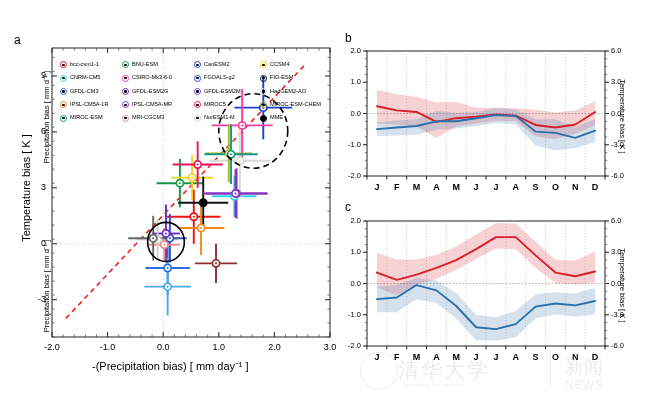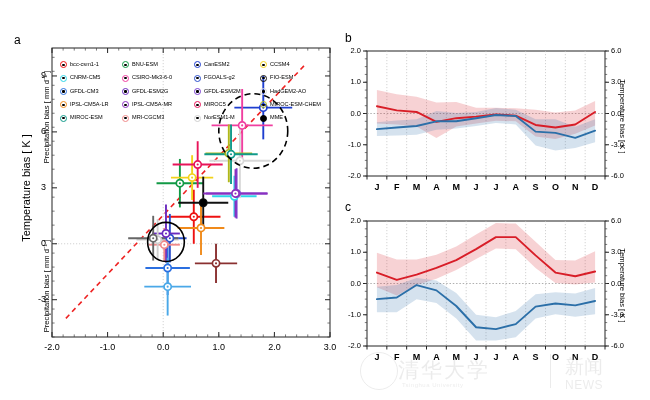--- a/index.html
+++ b/index.html
@@ -548,20 +548,21 @@
       <line x1="565.3333333333333" y1="346" x2="565.3333333333333" y2="349.5" stroke="#222" stroke-width="1"></line>
       <line x1="585.1666666666666" y1="346" x2="585.1666666666666" y2="349.5" stroke="#222" stroke-width="1"></line>
       <line x1="605" y1="346" x2="605" y2="349.5" stroke="#222" stroke-width="1"></line>
     </svg>
 
   <div class="panel-letter" id="letter-a">a</div>
   <div class="panel-letter" id="letter-b">b</div>
   <div class="panel-letter" id="letter-c">c</div>
 
   <div class="axis-title" id="a-ylabel">Temperature bias [ K ]</div>
+  <div class="axis-title" id="a-xlabel">-(Precipitation bias) [ mm day⁻¹ ]</div>
 
   <div class="axis-title ts-ylabel-left" id="b-ylabel-l">Precipitation bias [ mm d⁻¹ ]</div>
   <div class="axis-title ts-ylabel-right" id="b-ylabel-r">Temperature bias [ K ]</div>
   <div class="axis-title ts-ylabel-left" id="c-ylabel-l">Precipitation bias [ mm d⁻¹ ]</div>
   <div class="axis-title ts-ylabel-right" id="c-ylabel-r">Temperature bias [ K ]</div>
 
   <div class="legend" id="legend">
       <div class="legend-item">
         <span class="legend-marker" style="border-color: rgb(238, 17, 17);"></span>
         <span class="legend-label">bcc-csm1-1</span>

